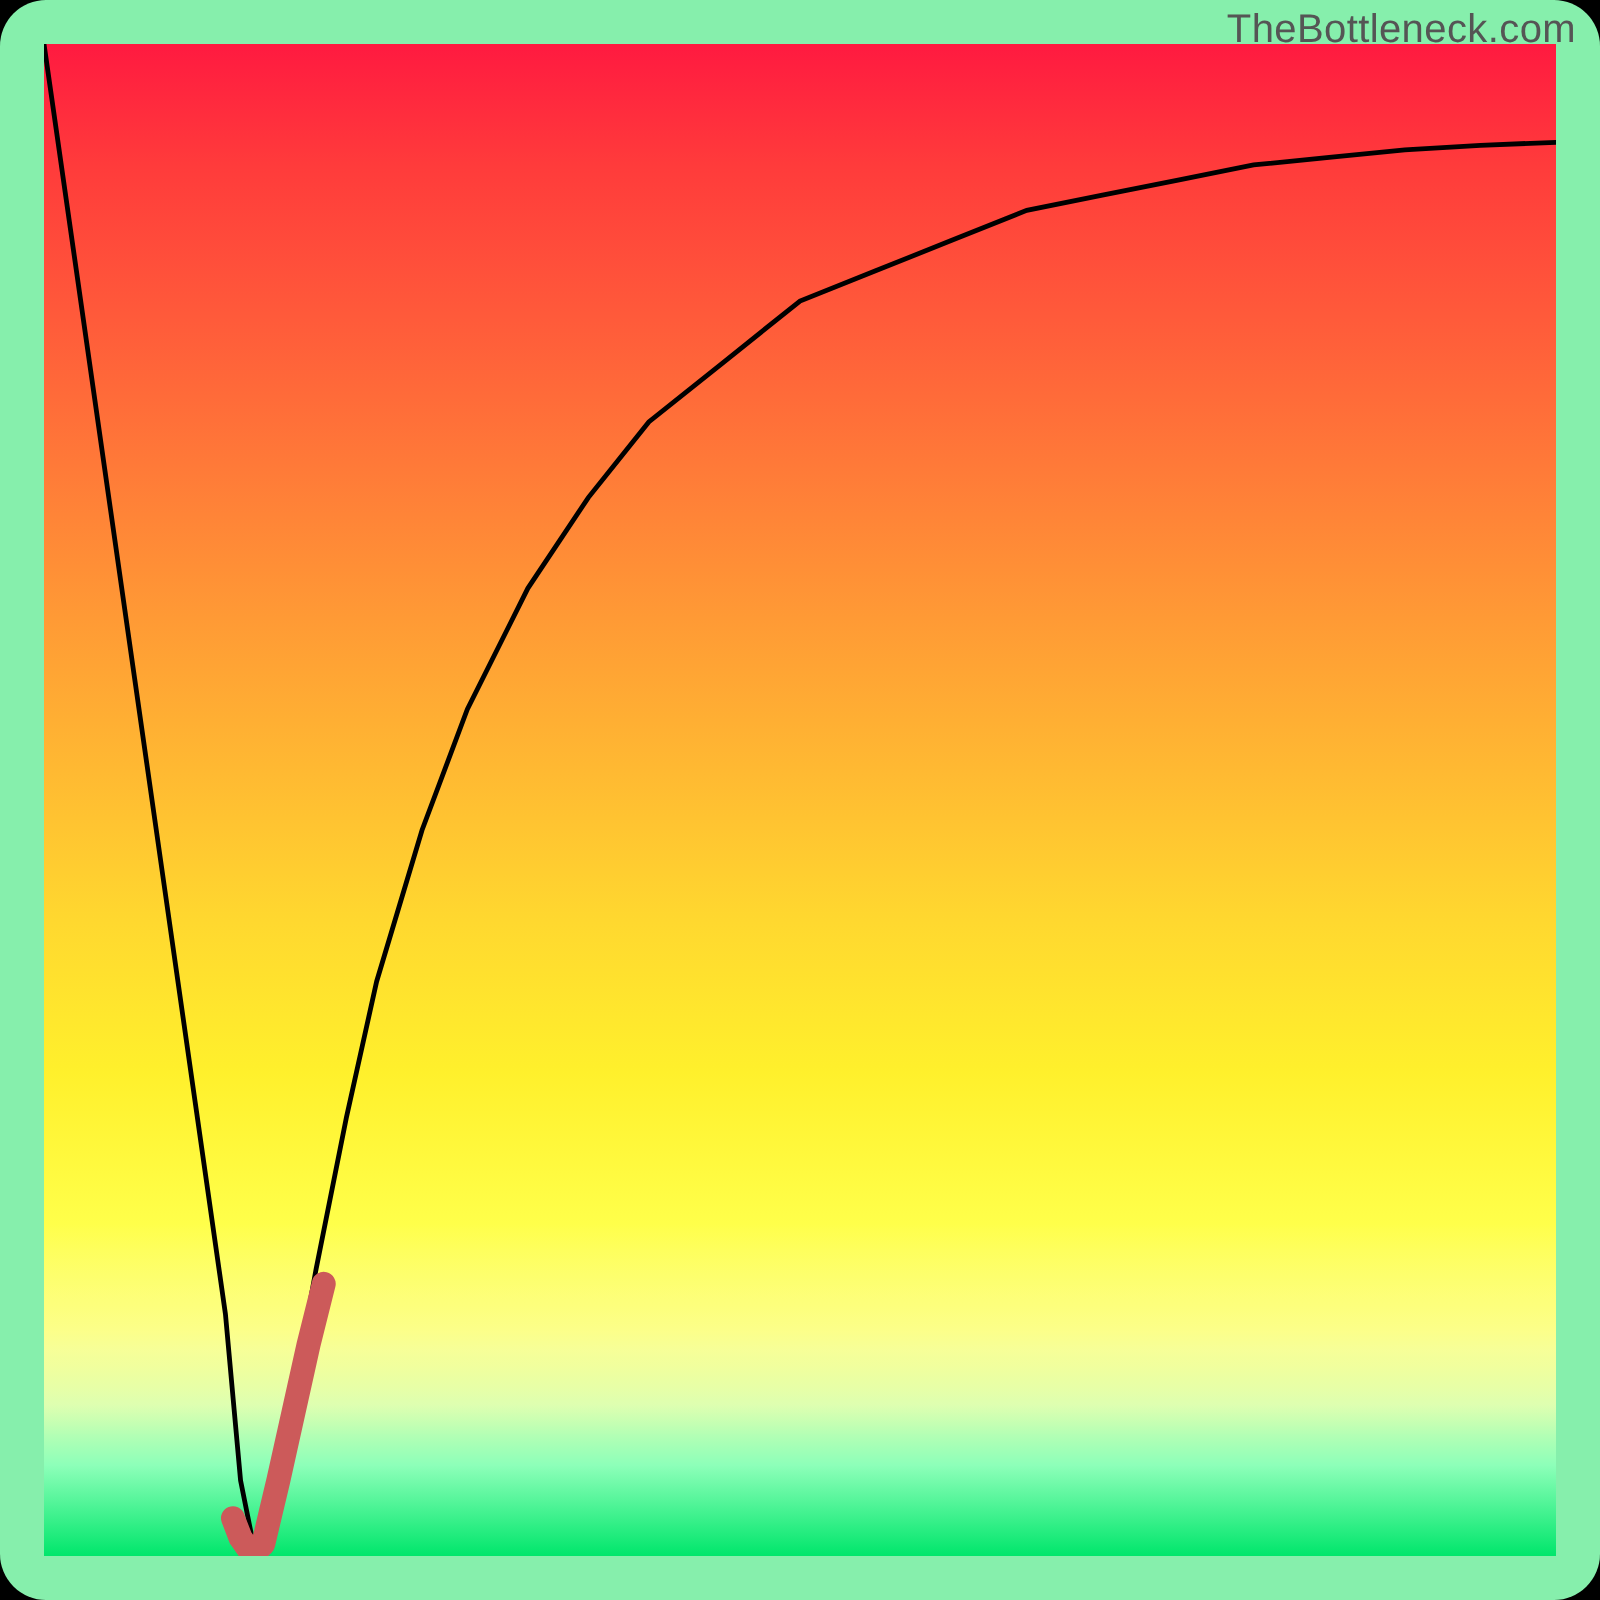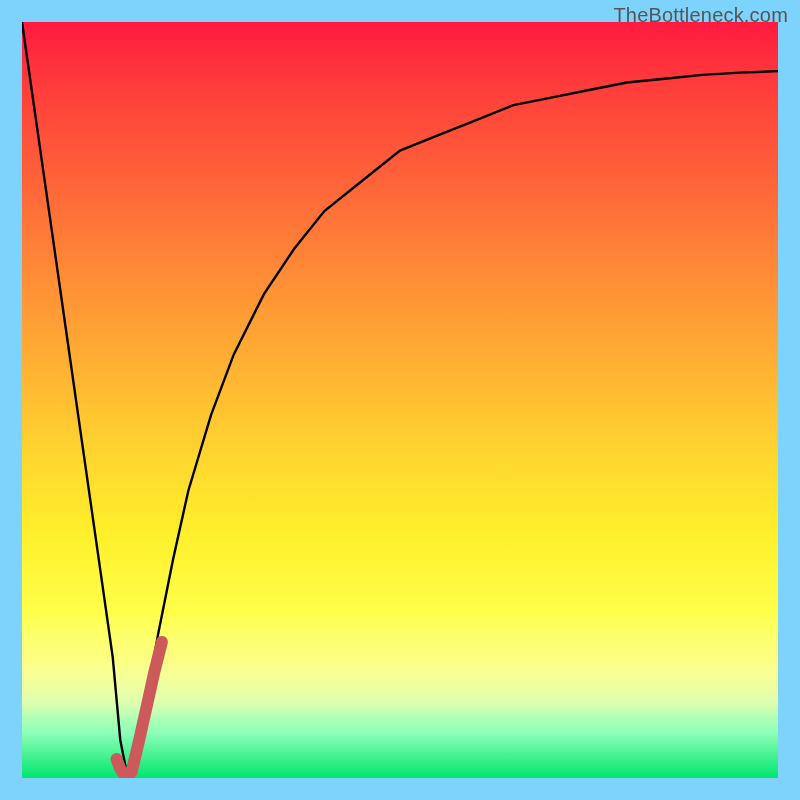--- a/index.html
+++ b/index.html
@@ -9,21 +9,22 @@
     height: 800px;
     overflow: hidden;
     background: #000;
     font-family: Arial, Helvetica, sans-serif;
   }
   .frame {
     position: absolute;
     top: 0; left: 0;
     width: 800px;
     height: 800px;
-    background: #7dd3fc;
+    background: #86efac;
+    border-radius: 23px;
   }
   .plot {
     position: absolute;
     top: 22px;
     left: 22px;
     width: 756px;
     height: 756px;
     overflow: hidden;
   }
   .gradient {

